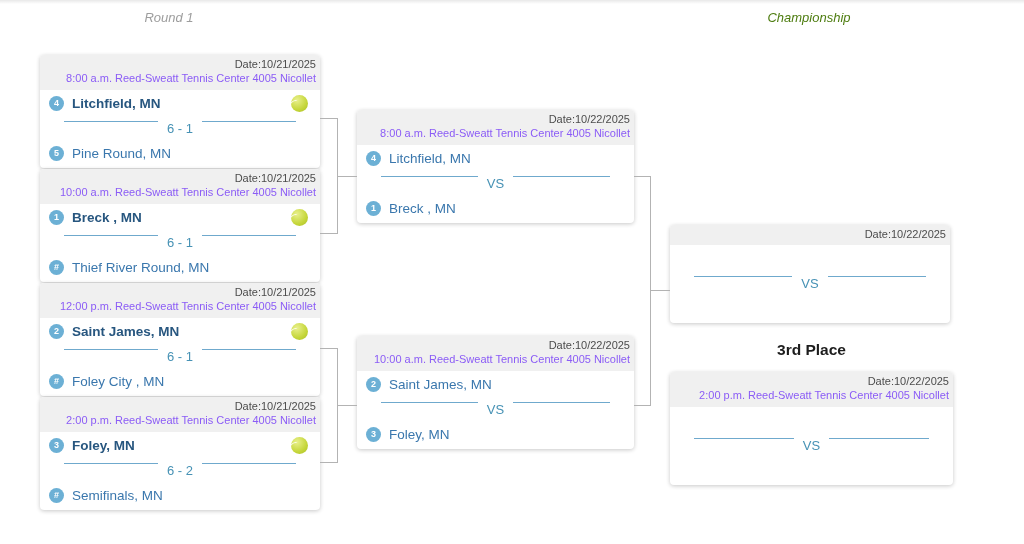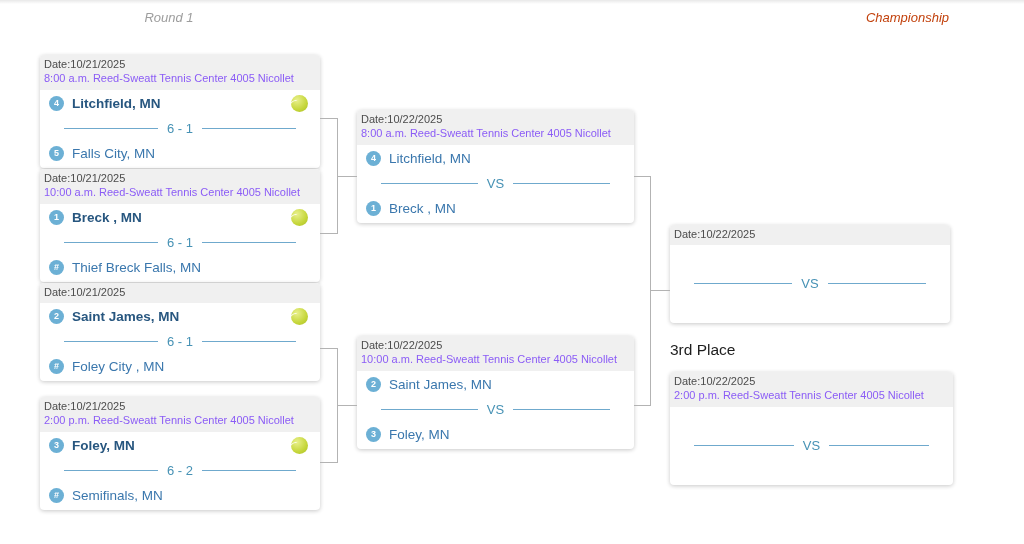--- a/index.html
+++ b/index.html
@@ -1,41 +1,41 @@
 <!DOCTYPE html>
 <html><head>
 <meta charset="utf-8">
 <style>
   html,body{margin:0;padding:0;background:#ffffff;font-family:"Liberation Sans","DejaVu Sans",sans-serif;}
   .stage{position:relative;width:1024px;height:544px;background:#fff;overflow:hidden;}
   .top-shadow{position:absolute;left:0;top:0;width:100%;height:4px;
     background:linear-gradient(to bottom,rgba(0,0,0,0.09),rgba(0,0,0,0));}
   .col-header{position:absolute;top:10px;font-size:13px;font-style:italic;color:#9d9d9d;text-align:center;}
-  .col-header.champ{color:#c2410c;text-align:right;}
+  .col-header.champ{color:#4d7c0f;}
   .card{position:absolute;width:280px;border-radius:4px;background:#fff;
     box-shadow:0 1px 4px rgba(0,0,0,0.22);}
-  .card-header{background:#f0f0f0;border-radius:4px 4px 0 0;text-align:left;padding:3px 4px 4px;}
+  .card-header{background:#f0f0f0;border-radius:4px 4px 0 0;text-align:right;padding:3px 4px 4px;}
   .card-date{font-size:11px;color:#4c4c4c;line-height:13px;}
   .card-loc{font-size:11px;color:#8b5cf6;line-height:15px;white-space:nowrap;}
   .card-body{height:67px;display:flex;flex-direction:column;justify-content:space-between;padding:5px 0 6px;}
   .team{display:flex;align-items:center;padding-left:9px;height:17px;}
   .team.empty{visibility:hidden;}
   .seed{width:15px;height:15px;border-radius:50%;background:#6cb0d5;color:#fff;
     font-size:9px;font-weight:bold;line-height:15px;text-align:center;flex:none;margin-right:8px;}
   .team-name{font-size:13.5px;color:#3a77ad;cursor:pointer;white-space:nowrap;}
   .team-name.winner{font-weight:bold;color:#27567f;}
   .ball{width:17px;height:17px;border-radius:50%;position:relative;flex:none;margin-left:auto;margin-right:12px;
     background:radial-gradient(circle at 35% 30%,#e9f08c,#c5d63a 60%,#a9bd25);}
   .ball::after{content:"";position:absolute;width:12px;height:12px;border:1.3px solid transparent;
     border-top-color:rgba(255,255,255,0.85);border-radius:50%;top:5px;left:-2px;transform:rotate(-40deg);}
-  .divider{display:flex;align-items:center;padding:0 24px;height:15px;}
+  .divider{display:flex;align-items:flex-start;padding:0 24px;height:15px;}
   .divider .line{flex:1;height:1px;background:#6fa9cd;}
   .divider .mid{margin:0 9px;font-size:13px;color:#4792b5;white-space:nowrap;}
   .connector{position:absolute;background:#b3b3b3;}
-  .third-place-title{position:absolute;font-size:15.5px;font-weight:normal;color:#1d1d1d;text-align:left;}
+  .third-place-title{position:absolute;font-size:15.5px;font-weight:bold;color:#1d1d1d;text-align:center;}
 </style>
 </head>
 <body>
 
 <div class="stage">
   <div class="top-shadow"></div>
 
   <div class="col-header" style="left:29px;width:280px;">Round 1</div>
   <div class="col-header champ" style="left:669px;width:280px;">Championship</div>
 
@@ -50,21 +50,21 @@
         <span class="team-name winner">Litchfield, MN</span>
         <span class="ball"></span>
       </div>
       <div class="divider">
         <span class="line"></span>
           <span class="mid">6 - 1</span>
           <span class="line"></span>
       </div>
       <div class="team">
         <span class="seed">5</span>
-        <span class="team-name">Falls City, MN</span>
+        <span class="team-name">Pine Round, MN</span>
       </div>
     </div>
   </div>
 
   <div class="card" style="left:40px;top:169px;">
     <div class="card-header">
       <div class="card-date">Date:10/21/2025</div>
       <div class="card-loc">10:00 a.m. Reed-Sweatt Tennis Center 4005 Nicollet</div>
     </div>
     <div class="card-body">
@@ -73,28 +73,29 @@
         <span class="team-name winner">Breck , MN</span>
         <span class="ball"></span>
       </div>
       <div class="divider">
         <span class="line"></span>
           <span class="mid">6 - 1</span>
           <span class="line"></span>
       </div>
       <div class="team">
         <span class="seed">#</span>
-        <span class="team-name">Thief Breck Falls, MN</span>
+        <span class="team-name">Thief River Round, MN</span>
       </div>
     </div>
   </div>
 
   <div class="card" style="left:40px;top:283px;">
     <div class="card-header">
       <div class="card-date">Date:10/21/2025</div>
+      <div class="card-loc">12:00 p.m. Reed-Sweatt Tennis Center 4005 Nicollet</div>
     </div>
     <div class="card-body">
       <div class="team">
         <span class="seed">2</span>
         <span class="team-name winner">Saint James, MN</span>
         <span class="ball"></span>
       </div>
       <div class="divider">
         <span class="line"></span>
           <span class="mid">6 - 1</span>

